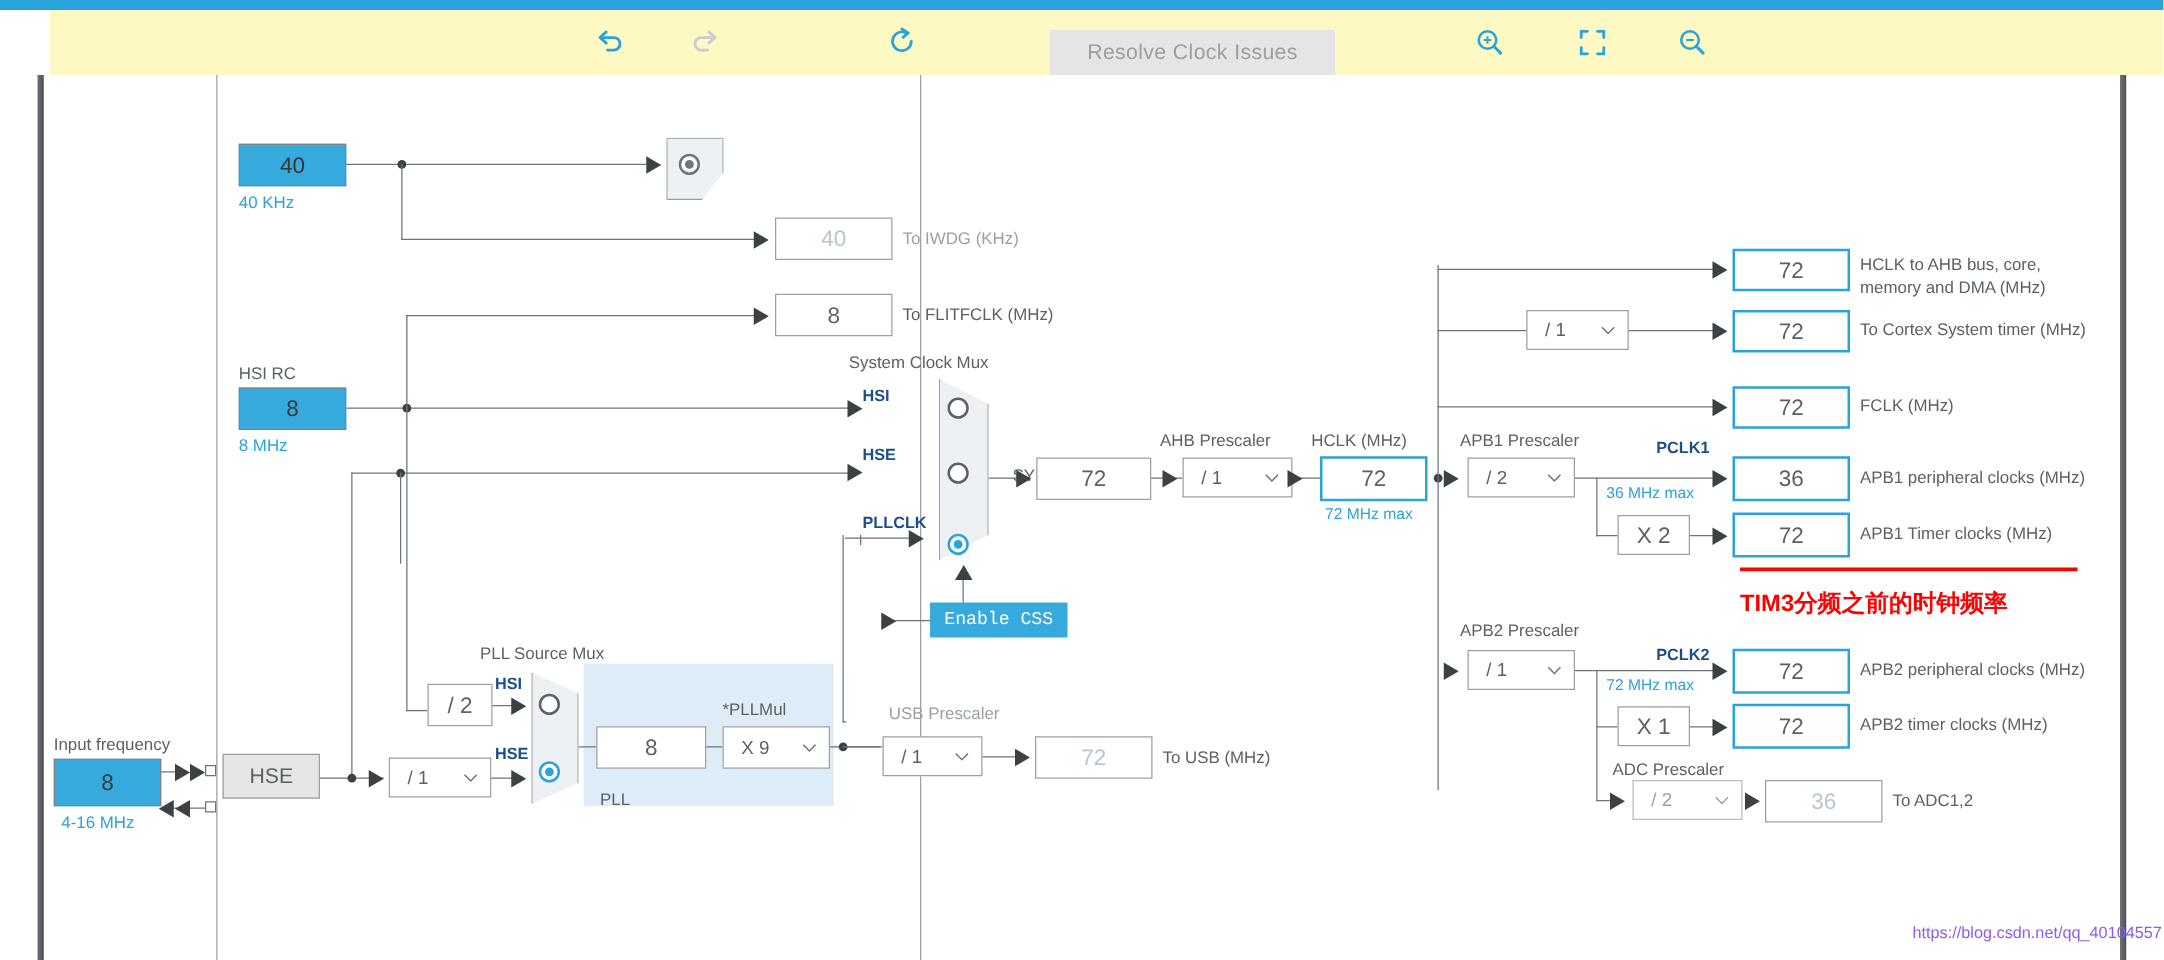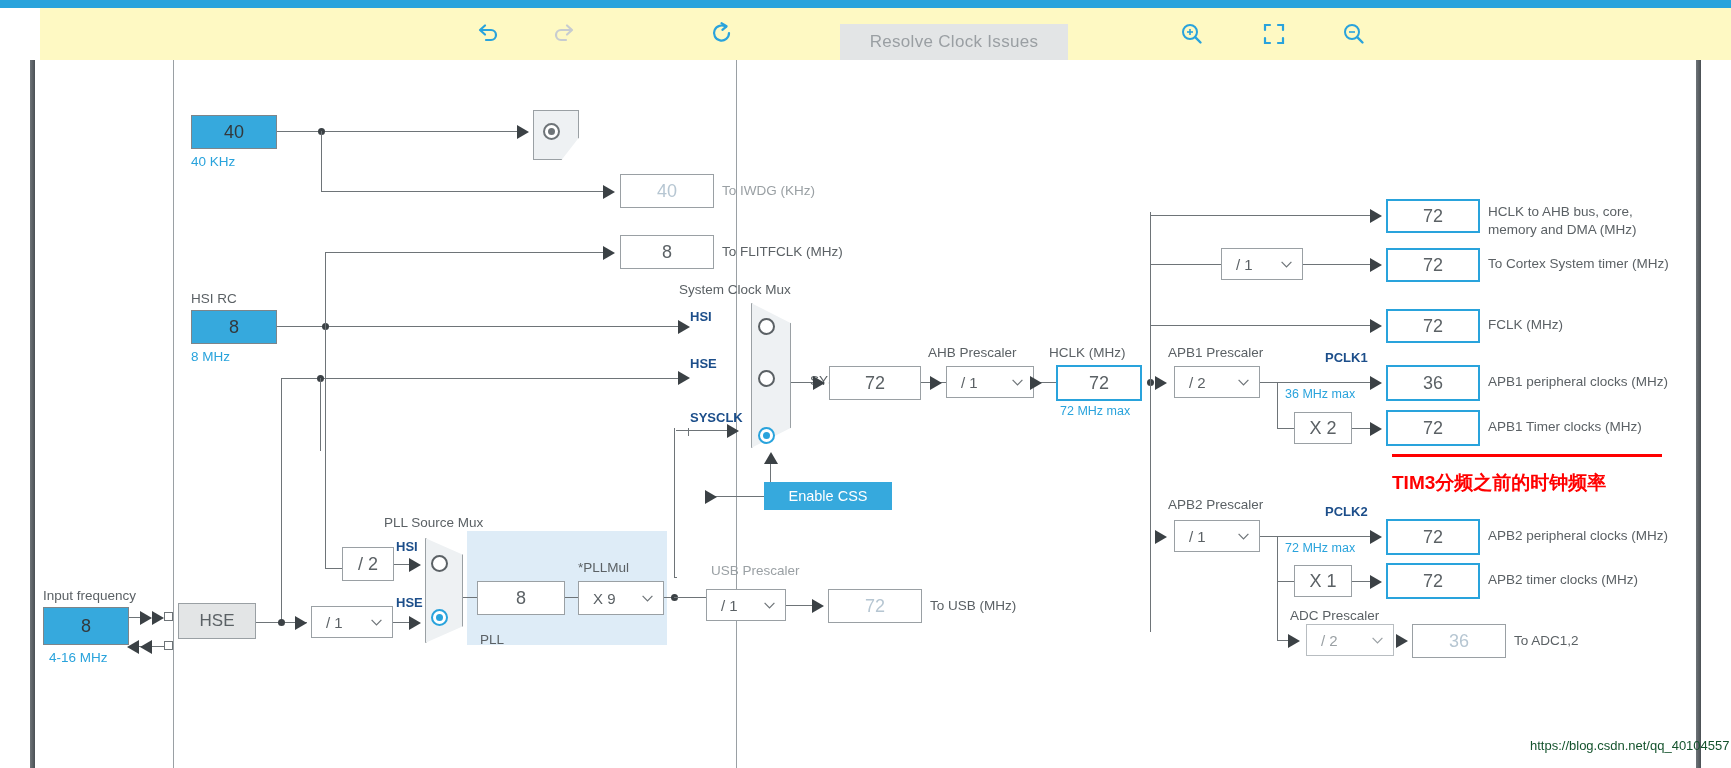--- a/index.html
+++ b/index.html
@@ -218,21 +218,21 @@
   .annot-text {
     position: absolute;
     color: #ff0000;
     font-size: 19px;
     font-weight: bold;
     white-space: nowrap;
     font-family: "Liberation Sans", sans-serif;
   }
   .watermark {
     position: absolute;
-    color: #14532d;
+    color: #8b5cf6;
     font-size: 13px;
     white-space: nowrap;
   }
   
   .pin {
     position: absolute;
     width: 9px; height: 9px;
     border: 1.4px solid #6e7478;
     background: #ffffff;
   }
@@ -340,42 +340,42 @@
 
     <div class="lbl" style="left:679px; top:222px;">System Clock Mux</div>
     <div class="mux mux3" style="left:751px; top:243px; width:40px; height:145px;"></div>
 
     <div class="lbl navy" style="left:690px; top:249px;">HSI</div>
     <div class="radio" style="left:758px; top:258px;"></div>
 
     <div class="lbl navy" style="left:690px; top:296px;">HSE</div>
     <div class="radio" style="left:758px; top:310px;"></div>
 
-    <div class="lbl navy" style="left:690px; top:350px;">SYSCLK</div>
+    <div class="lbl navy" style="left:690px; top:350px;">PLLCLK</div>
     <div class="radio on" style="left:758px; top:367px;"></div>
 
     <div class="w wh" style="left:281px; top:318px; width:399px;"></div>
     <div class="w wv" style="left:281px; top:318px; height:244px;"></div>
     <div class="arrow" style="left:678px; top:311px;"></div>
     <div class="dot" style="left:317px; top:315px;"></div>
     <div class="w wv" style="left:320px; top:318px; height:73px;"></div>
 
     <div class="w wh" style="left:690px; top:378px; width:-0px;"></div>
     <div class="w wh" style="left:684px; top:378px; width:-0px;"></div>
     <div class="w wv" style="left:674px; top:368px; height:150px;"></div>
     <div class="w wh" style="left:674px; top:517px; width:3px;"></div>
     <div class="w wh" style="left:676px; top:370px; width:56px;"></div>
     <div class="arrow" style="left:727px; top:364px;"></div>
     <div class="w wv" style="left:688px; top:368px; height:8px;"></div>
 
     <div class="w wv" style="left:770px; top:400px; height:36px;"></div>
     <div class="arrow up" style="left:764px; top:392px;"></div>
     <div class="w wh" style="left:715px; top:436px; width:56px;"></div>
     <div class="arrow" style="left:705px; top:430px;"></div>
-    <div class="cssbtn" style="left:764px; top:422px; width:128px; height:28px;">Enable CSS</div>
+    <div class="cssbtn" style="left:744px; top:422px; width:110px; height:28px;font-family:Liberation Mono, monospace;">Enable CSS</div>
 
     <div class="lbl" style="left:810px; top:285px;margin-top:28px;">SYSCLK (MHz)</div>
     <div class="w wh" style="left:791px; top:322px; width:25px;"></div>
     <div class="arrow" style="left:813px; top:316px;"></div>
     <div class="box" style="left:829px; top:306px; width:92px; height:34px;">72</div>
 
     <div class="lbl" style="left:928px; top:285px;">AHB Prescaler</div>
     <div class="w wh" style="left:921px; top:322px; width:30px;"></div>
     <div class="arrow" style="left:930px; top:316px;"></div>
     <div class="sel" style="left:946px; top:306px; width:88px; height:32px;">
@@ -446,21 +446,21 @@
 
     <div class="lbl" style="left:1168px; top:437px;">APB2 Prescaler</div>
     <div class="arrow" style="left:1155px; top:470px;"></div>
     <div class="sel" style="left:1174px; top:460px; width:86px; height:32px;">
       <span>/ 1</span>
       <svg class="chev" viewBox="0 0 11 7">
         <path d="M0.6 0.8 L5.5 5.8 L10.4 0.8" fill="none" stroke="#6e7478" stroke-width="1.2"></path>
       </svg>
     </div>
 
-    <div class="lbl navy" style="left:1325px; top:444px;">PCLK2</div>
+    <div class="lbl navy" style="left:1325px; top:456px;">PCLK2</div>
     <div class="w wh" style="left:1260px; top:476px; width:115px;"></div>
     <div class="arrow" style="left:1370px; top:470px;"></div>
     <div class="lbl blue sm" style="left:1285px; top:481px;">72 MHz max</div>
     <div class="box blue-edge" style="left:1386px; top:459px; width:94px; height:36px;">72</div>
     <div class="lbl" style="left:1488px; top:468px;">APB2 peripheral clocks (MHz)</div>
 
     <div class="w wv" style="left:1277px; top:476px; height:105px;"></div>
     <div class="w wh" style="left:1277px; top:521px; width:18px;"></div>
     <div class="box" style="left:1294px; top:505px; width:58px; height:32px;">X 1</div>
     <div class="w wh" style="left:1352px; top:521px; width:23px;"></div>

